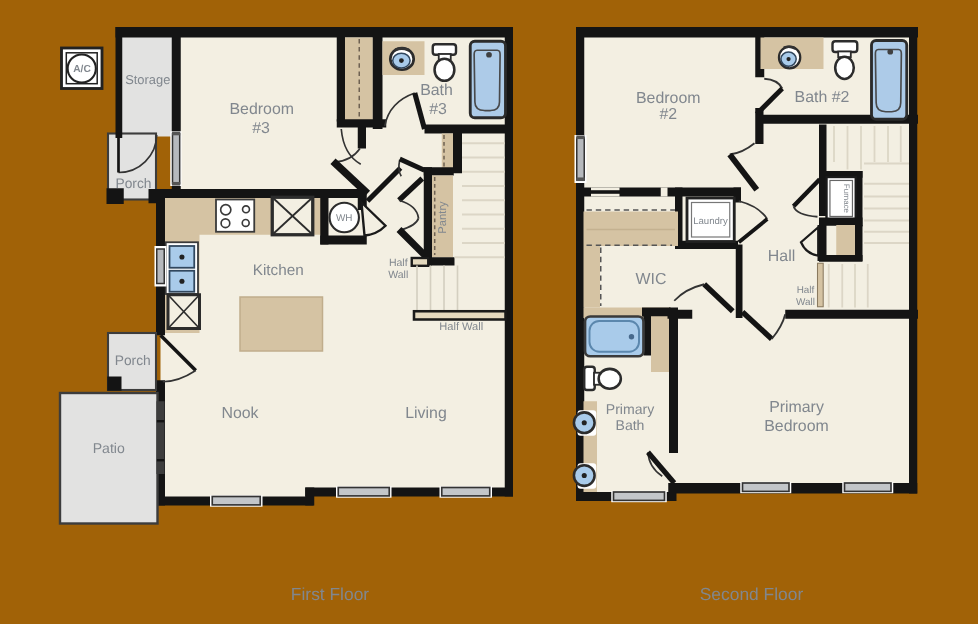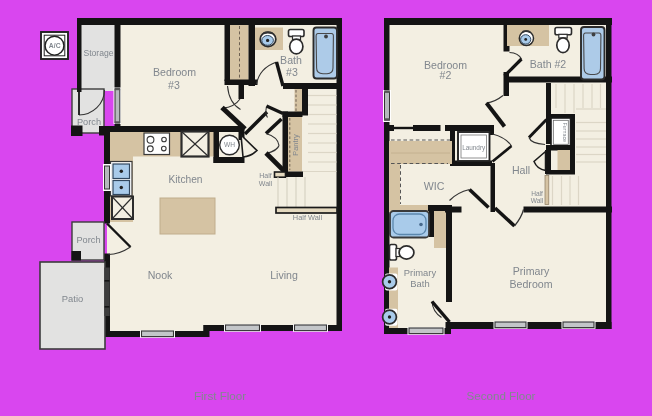--- a/index.html
+++ b/index.html
@@ -1,16 +1,16 @@
 <!DOCTYPE html>
 <html><head>
 <meta charset="utf-8">
 <style>
   html,body{margin:0;padding:0;background:#ffffff;}
-  .wrap{position:relative;width:652px;height:416px;overflow:hidden;background:#d946ef;}
+  .wrap{position:relative;width:652px;height:416px;overflow:hidden;background:#a16207;}
   svg{position:absolute;left:0;top:0;}
   text{font-family:"Liberation Sans",sans-serif;fill:#81878e;}
 </style>
 </head>
 <body>
 <div class="wrap">
 <svg width="652" height="416" viewBox="0 0 652 416">
 <defs></defs>
 
 <g id="floor1">

